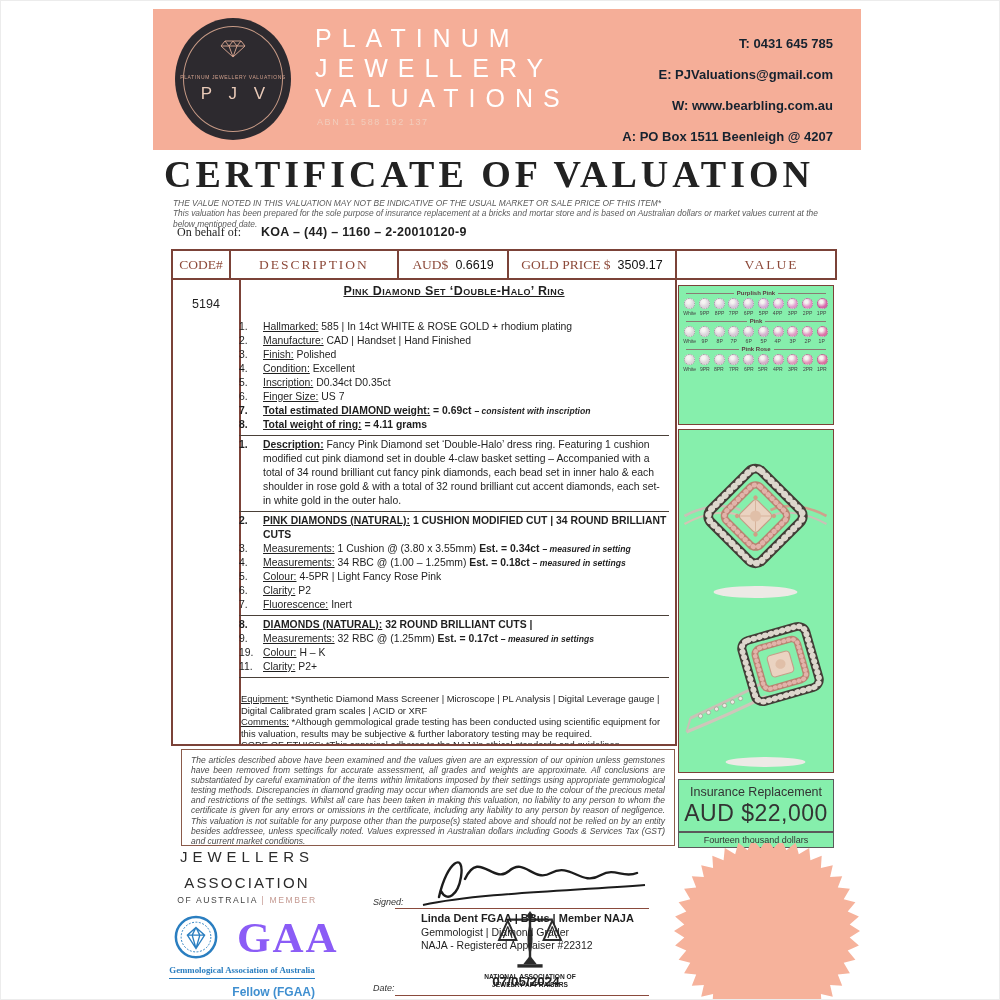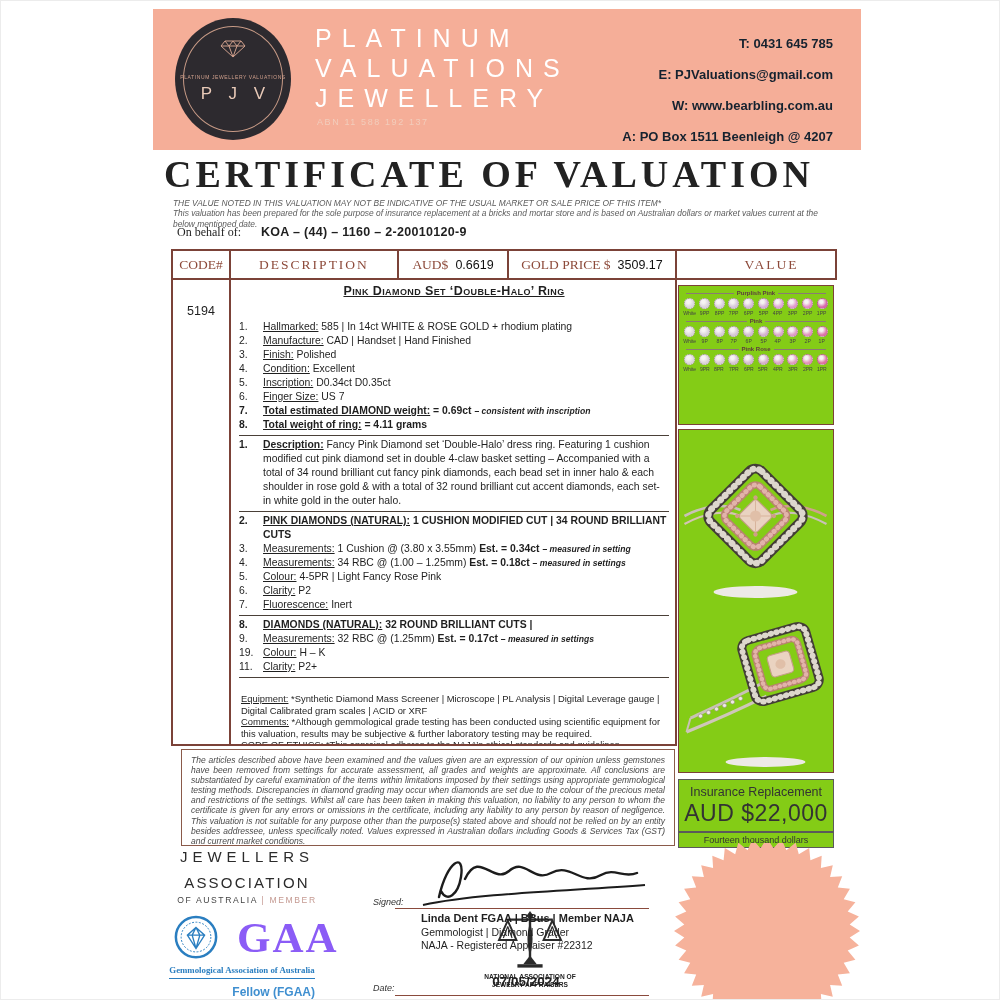--- a/index.html
+++ b/index.html
@@ -29,39 +29,39 @@
   
   #thead{left:170px;top:248px;width:666px;height:31px;border:2px solid #7b4238;box-sizing:border-box;display:flex;}
   #thead .cell{border-right:2px solid #7b4238;box-sizing:border-box;display:flex;align-items:center;justify-content:center;gap:7px;}
   #thead .cell:last-child{border-right:none;margin-left:31px;}
   .hd{font-family:"Liberation Serif",serif;color:#8d4a3a;font-size:13.5px;}
   .hd.sp{letter-spacing:2px;}
   .hv{font-size:12.5px;color:#111;}
   #c-code{width:58px;} #c-desc{width:168px;} #c-aud{width:110px;} #c-gold{width:168px;} #c-val{flex:1;}
 
   
-  #code-cell{left:170px;top:279px;width:60px;height:466px;border-left:2px solid #7b4238;border-right:2px solid #7b4238;border-bottom:2px solid #7b4238;box-sizing:border-box;text-align:center;padding-top:24px;font-size:12.5px;}
+  #code-cell{left:170px;top:279px;width:70px;height:466px;border-left:2px solid #7b4238;border-right:2px solid #7b4238;border-bottom:2px solid #7b4238;box-sizing:border-box;text-align:center;padding-top:17px;font-size:12.5px;}
   #desc-cell{left:230px;top:279px;width:446px;height:466px;border-right:2px solid #7b4238;border-bottom:2px solid #7b4238;box-sizing:border-box;overflow:hidden;padding:0 6px 0 8px;}
   .ring-title{text-align:center;margin:4px 0 20px;font-size:12.5px;font-weight:600;font-variant:small-caps;letter-spacing:.4px;text-decoration:underline;}
   .sect{padding:2px 0 3px;}
   .sect.rule{border-top:1.4px solid #4a4038;}
   .li{display:flex;font-size:10.4px;line-height:14px;}
   .li .num{width:24px;flex:0 0 24px;}
   .li .num.b{font-weight:700;}
   .li .body{flex:1;padding-right:2px;}
   .sg-u{text-decoration:underline;}
   .sg-ub{text-decoration:underline;font-weight:700;}
   .sg-b{font-weight:700;}
   .sg-i{font-style:italic;font-size:8.6px;font-weight:600;}
   .sg-a{color:#2f6fbe;text-decoration:underline;}
   #equip{border-top:1.4px solid #4a4038;padding:15px 2px 2px;}
   #equip .li{font-size:9.4px;line-height:11.6px;}
 
   
-  .vbox{left:677px;width:156px;border:1.5px solid #7b4238;box-sizing:border-box;background:#84cc16;}
+  .vbox{left:677px;width:156px;border:1.5px solid #7b4238;box-sizing:border-box;background:#86efac;}
   #charts-box{top:284px;height:140px;padding:2px 4px;}
   .chart-row{margin-top:2px;}
   .c-title{display:flex;align-items:center;font-size:6px;font-weight:700;color:#5c3a40;}
   .c-title::before,.c-title::after{content:"";flex:1;border-top:1px solid #8a7a74;margin:0 3px;}
   .sw-row{display:flex;justify-content:space-between;margin-top:2px;}
   .sw{width:13.6px;display:flex;flex-direction:column;align-items:center;}
   .dot{width:11px;height:11px;border-radius:50%;border:1px dotted rgba(120,90,110,.55);box-sizing:border-box;}
   .sl{font-size:6px;color:#444;margin-top:1px;transform:scale(.85);white-space:nowrap;}
   #photos-box{top:428px;height:344px;}
   #ins-box{top:778px;height:53px;border-color:#5a5a5a;text-align:center;}
@@ -107,22 +107,22 @@
       <div class="dia">
         <svg width="26" height="18" viewBox="0 0 26 18">
             <path d="M5,1 L21,1 L25,6 L13,17 L1,6 Z M1,6 L25,6 M5,1 L9,6 L13,17 M21,1 L17,6 L13,17 M9,6 L13,1 L17,6" fill="none" stroke="#cf9f8c" stroke-width="1"></path>
           </svg>
       </div>
       <div class="small">PLATINUM JEWELLERY VALUATIONS</div>
       <div class="pjv">P J V</div>
     </div>
     <div id="brand" class="abs">
         <div class="tline">PLATINUM</div>
+        <div class="tline">JEWELLERY</div>
         <div class="tline">VALUATIONS</div>
-        <div class="tline">JEWELLERY</div>
       </div>
     <div id="abn" class="abs">ABN 11 588 192 137</div>
     <div id="contact" class="abs">
         <div class="tline">T: 0431 645 785</div>
         <div class="tline">E: PJValuations@gmail.com</div>
         <div class="tline">W: www.bearbling.com.au</div>
         <div class="tline">A: PO Box 1511 Beenleigh @ 4207</div>
       </div>
   </div>
 

